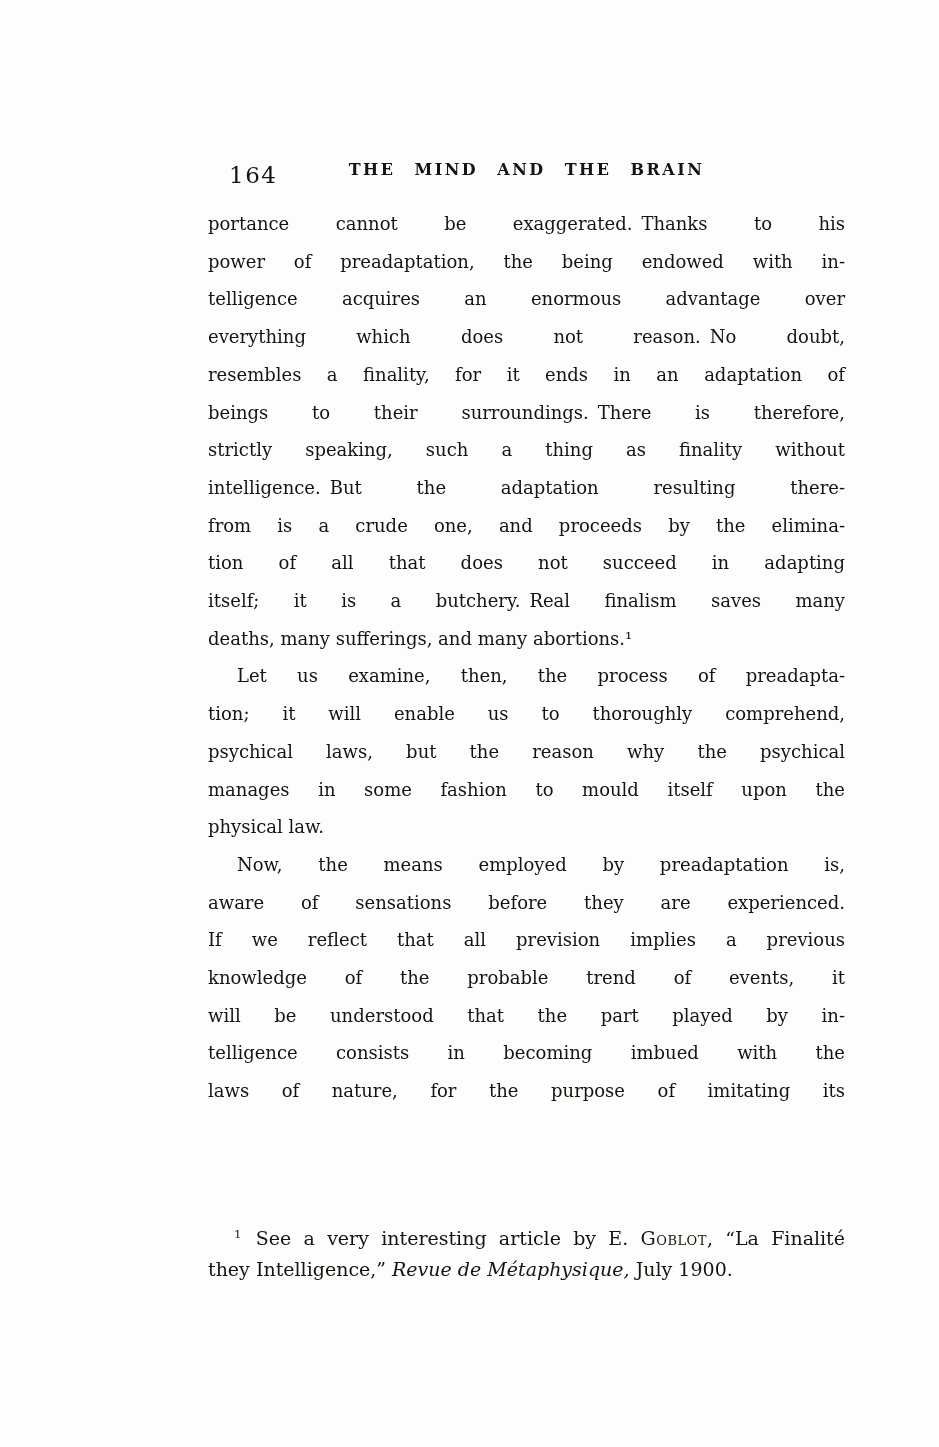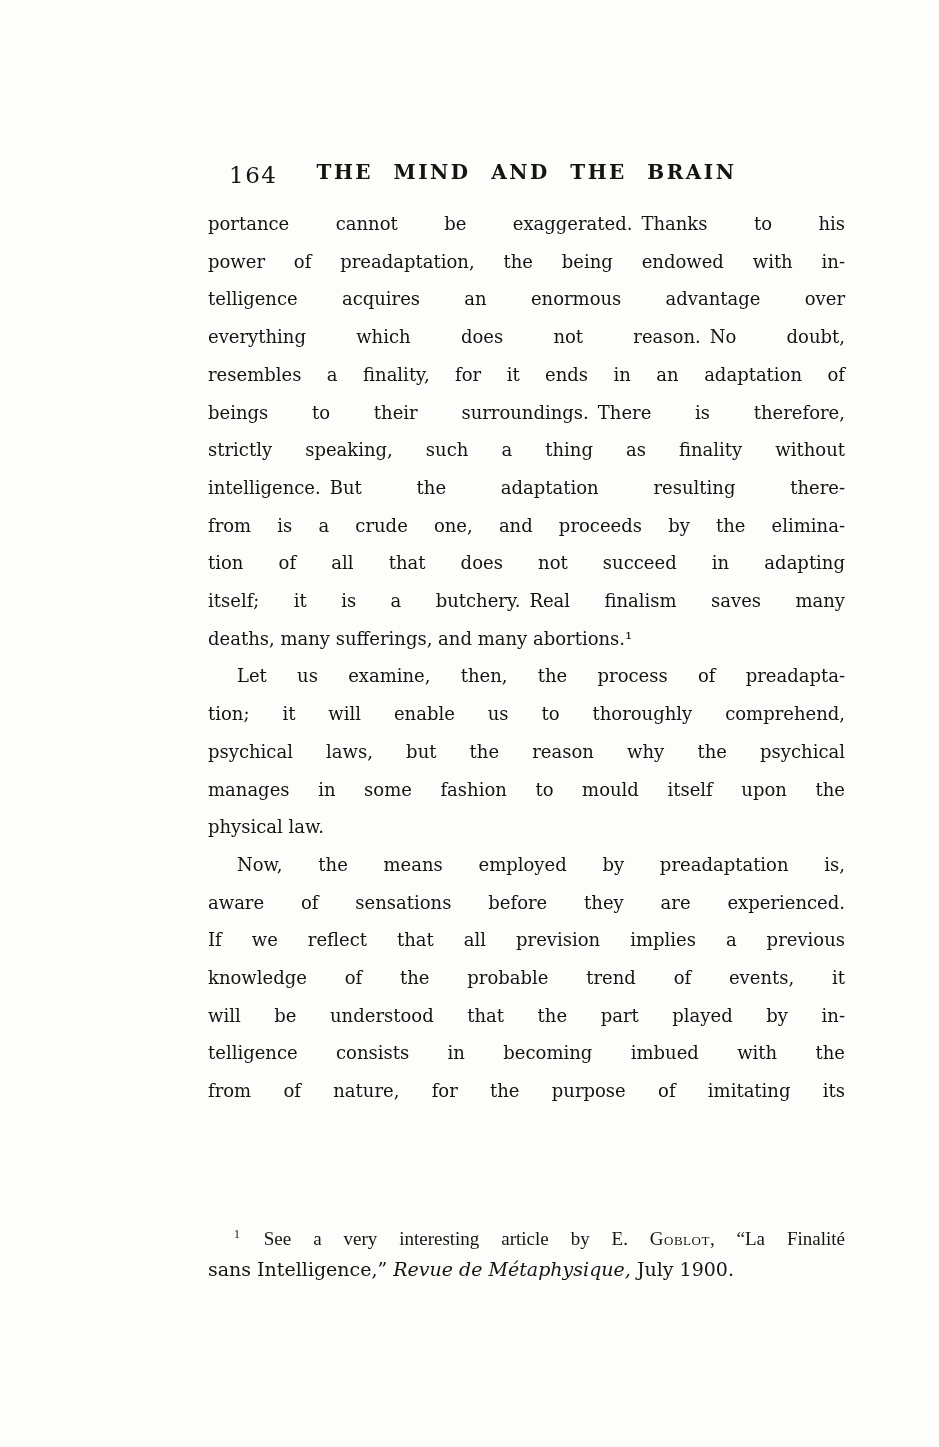--- a/index.html
+++ b/index.html
@@ -15,41 +15,41 @@
   .header-row {
     position: absolute;
     top: 160px; left: 208px; width: 637px; height: 28px;
   }
   .pagenum {
     position: absolute; left: 0; top: 2px;
     font-size: 23px; letter-spacing: 1.5px; margin-left: 21px;
   }
   .running-title {
     text-align: center;
-    font-size: 20px;
+    font-size: 16px;
     font-weight: bold;
     letter-spacing: 2.5px;
     word-spacing: 11px;
   }
   .body-text {
     position: absolute;
     top: 205px; left: 208px; width: 637px;
     font-size: 18px;
     line-height: 37.7px;
   }
   .line { text-align: justify; text-align-last: justify; }
   .line.noj { text-align-last: left; }
   .line.ind { padding-left: 29px; }
   .footnote {
     position: absolute;
     top: 1223px; left: 208px; width: 637px;
     font-size: 19px;
     line-height: 31px;
   }
-  .footnote .line.ind { padding-left: 26px; font-family: Liberation Serif, serif; }
+  .footnote .line.ind { padding-left: 26px; }
   sup.fnmark {
     font-size: 0.62em;
     vertical-align: super;
     line-height: 0;
     padding-right: 2px;
   }
   .sc { font-variant: small-caps; letter-spacing: 0.5px; }
   .it { font-style: italic; }
 </style>
 </head>
@@ -87,23 +87,23 @@
       <div class="line noj">physical law.</div>
     </div>
 
     <div>
       <div class="line ind">Now, the means employed by preadaptation is,</div>
       <div class="line">aware of sensations before they are experienced.</div>
       <div class="line">If we reflect that all prevision implies a previous</div>
       <div class="line">knowledge of the probable trend of events, it</div>
       <div class="line">will be understood that the part played by in-</div>
       <div class="line">telligence consists in becoming imbued with the</div>
-      <div class="line">from of nature, for the purpose of imitating its</div>
+      <div class="line">laws of nature, for the purpose of imitating its</div>
     </div>
 
   </div>
 
   <div class="footnote">
     <div class="line ind"><sup class="fnmark">1</sup><span> See a very interesting article by E. </span><span class="sc">Goblot</span><span>, “La Finalité</span></div>
-    <div class="line noj"><span>sans Intelligence,” </span><span class="it">Revue de Métaphysique,</span><span> July 1900.</span></div>
+    <div class="line noj"><span>they Intelligence,” </span><span class="it">Revue de Métaphysique,</span><span> July 1900.</span></div>
   </div>
 
 </div>
 
 </body></html>

